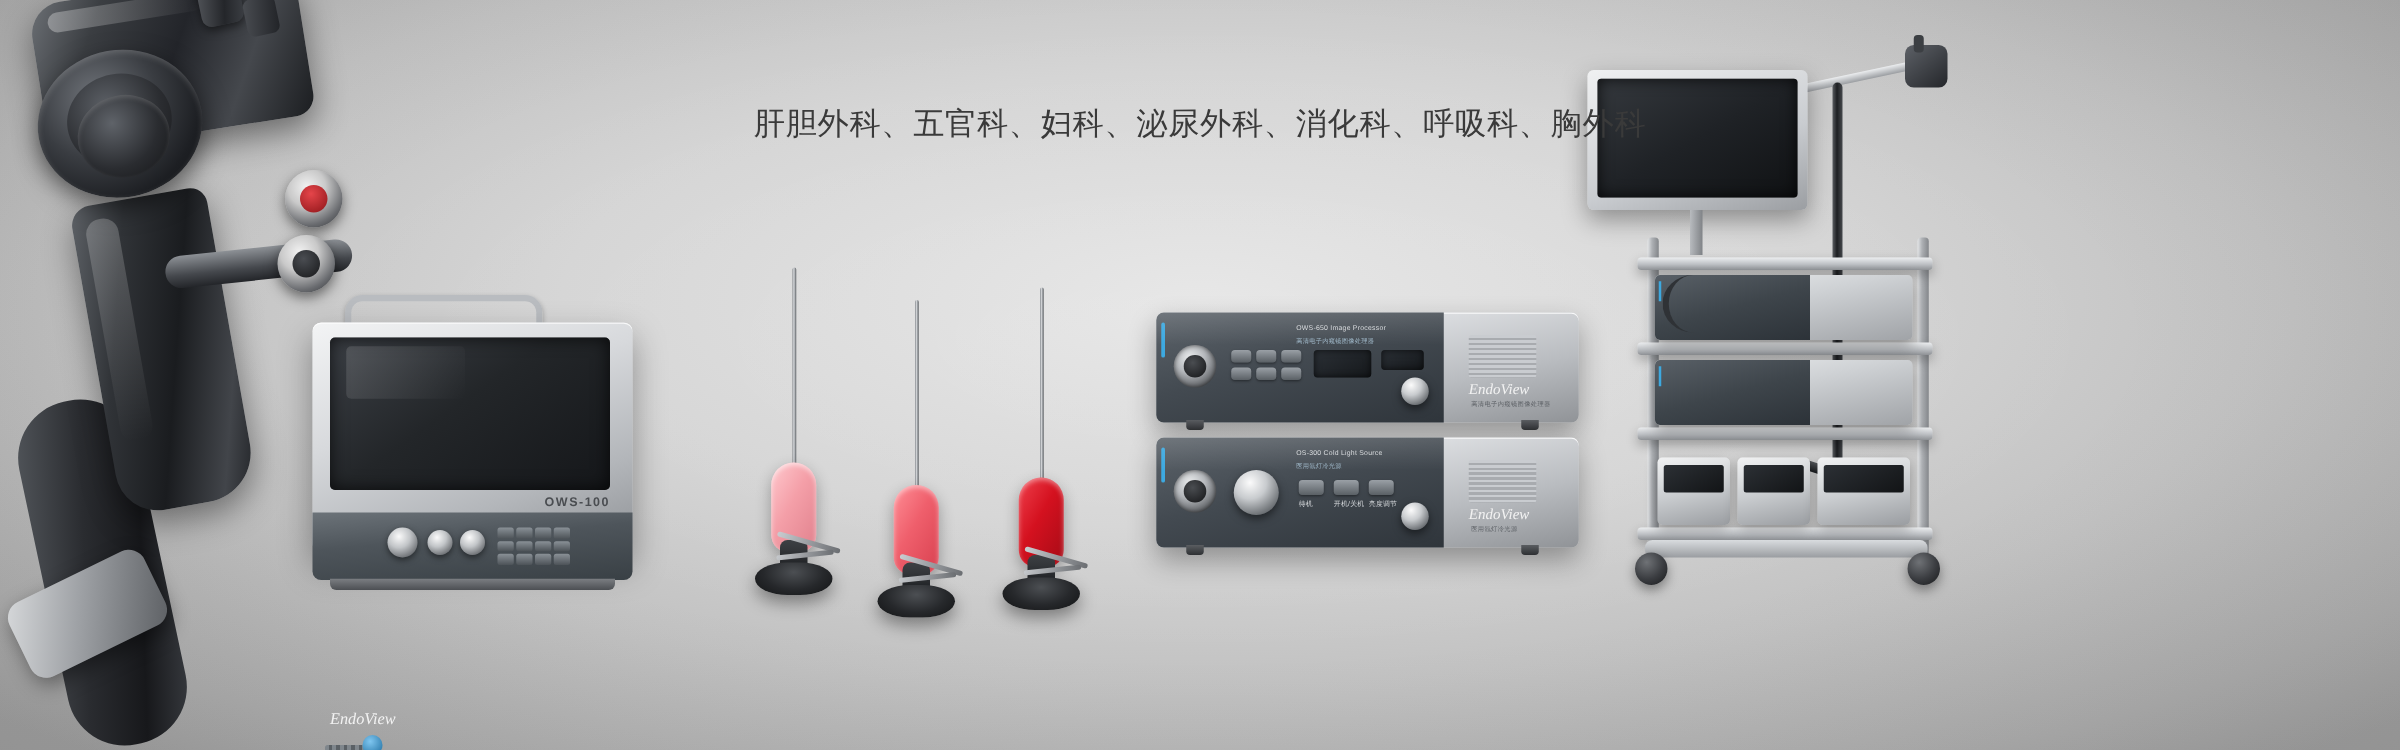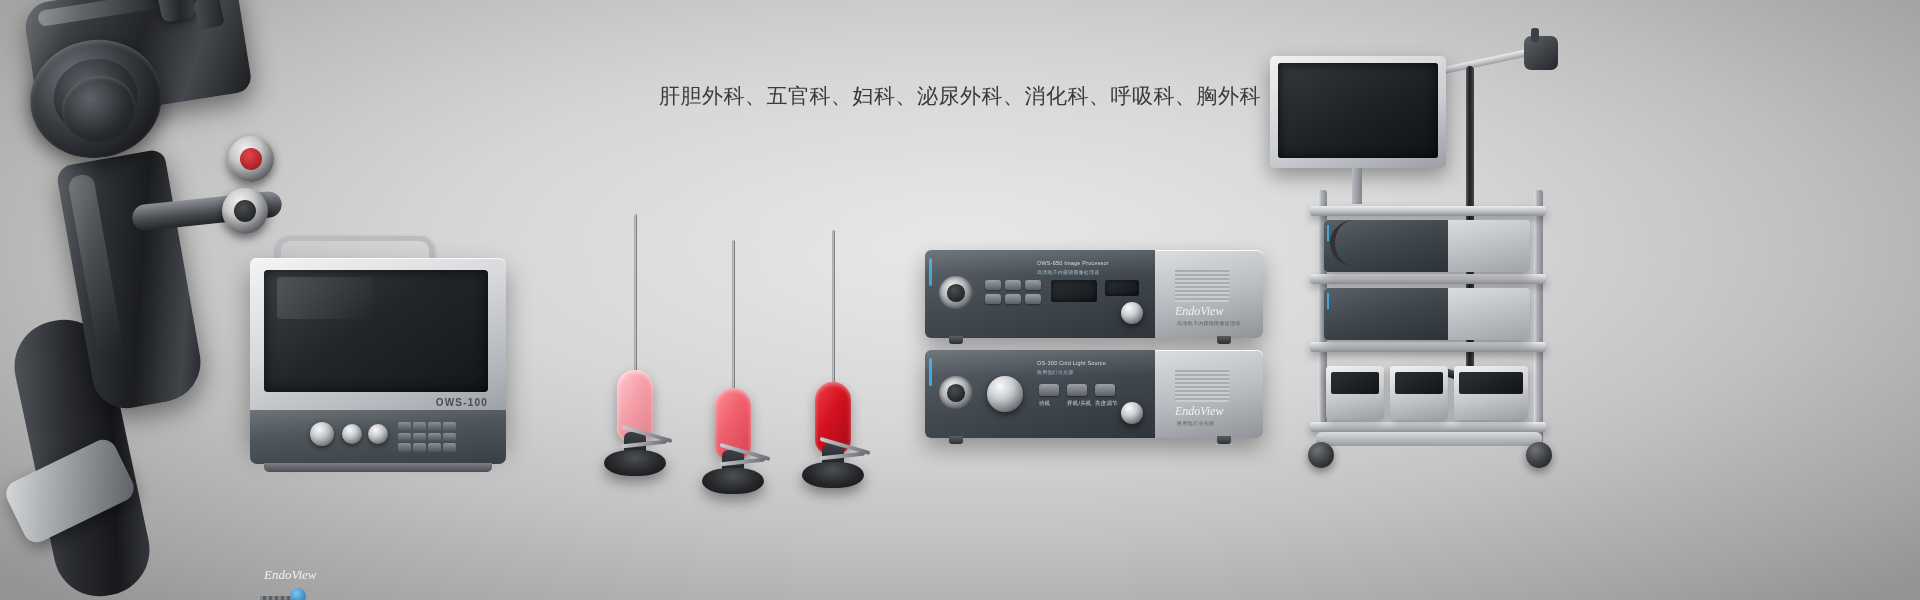--- a/index.html
+++ b/index.html
@@ -23,21 +23,21 @@
   .headline{
     font-size:66px;font-weight:700;color:#2e2e2e;letter-spacing:2px;line-height:1.08;
     text-shadow:2px 2px 3px rgba(255,255,255,.55), -1px -1px 2px rgba(90,90,90,.25);
     white-space:nowrap;
   }
   .headline .gap{display:inline-block;width:26px;}
   .subhead{
     margin-top:7px;font-size:30px;font-weight:700;color:#2b2b2b;letter-spacing:.2px;
     text-shadow:1px 1px 2px rgba(255,255,255,.5);white-space:nowrap;
   }
-  .spec-cn{margin-top:30px;font-size:21px;color:#3a3a3a;letter-spacing:.5px;white-space:nowrap;}
+  .spec-cn{margin-top:30px;font-size:25px;color:#3a3a3a;letter-spacing:.5px;white-space:nowrap;}
   .spec-en{margin-top:7px;font-size:18px;color:#3a3a3a;letter-spacing:.1px;white-space:nowrap;}
 
   
   .dev{position:absolute;}
   .brand{font-family:"Liberation Serif", serif;font-style:italic;color:#f2f2f2;white-space:nowrap;}
 
   
   #endoscope{left:-10px;top:-12px;width:380px;height:612px;z-index:30;}
   .es-head{
     position:absolute;left:40px;top:0px;width:215px;height:120px;border-radius:26px 30px 16px 14px;

